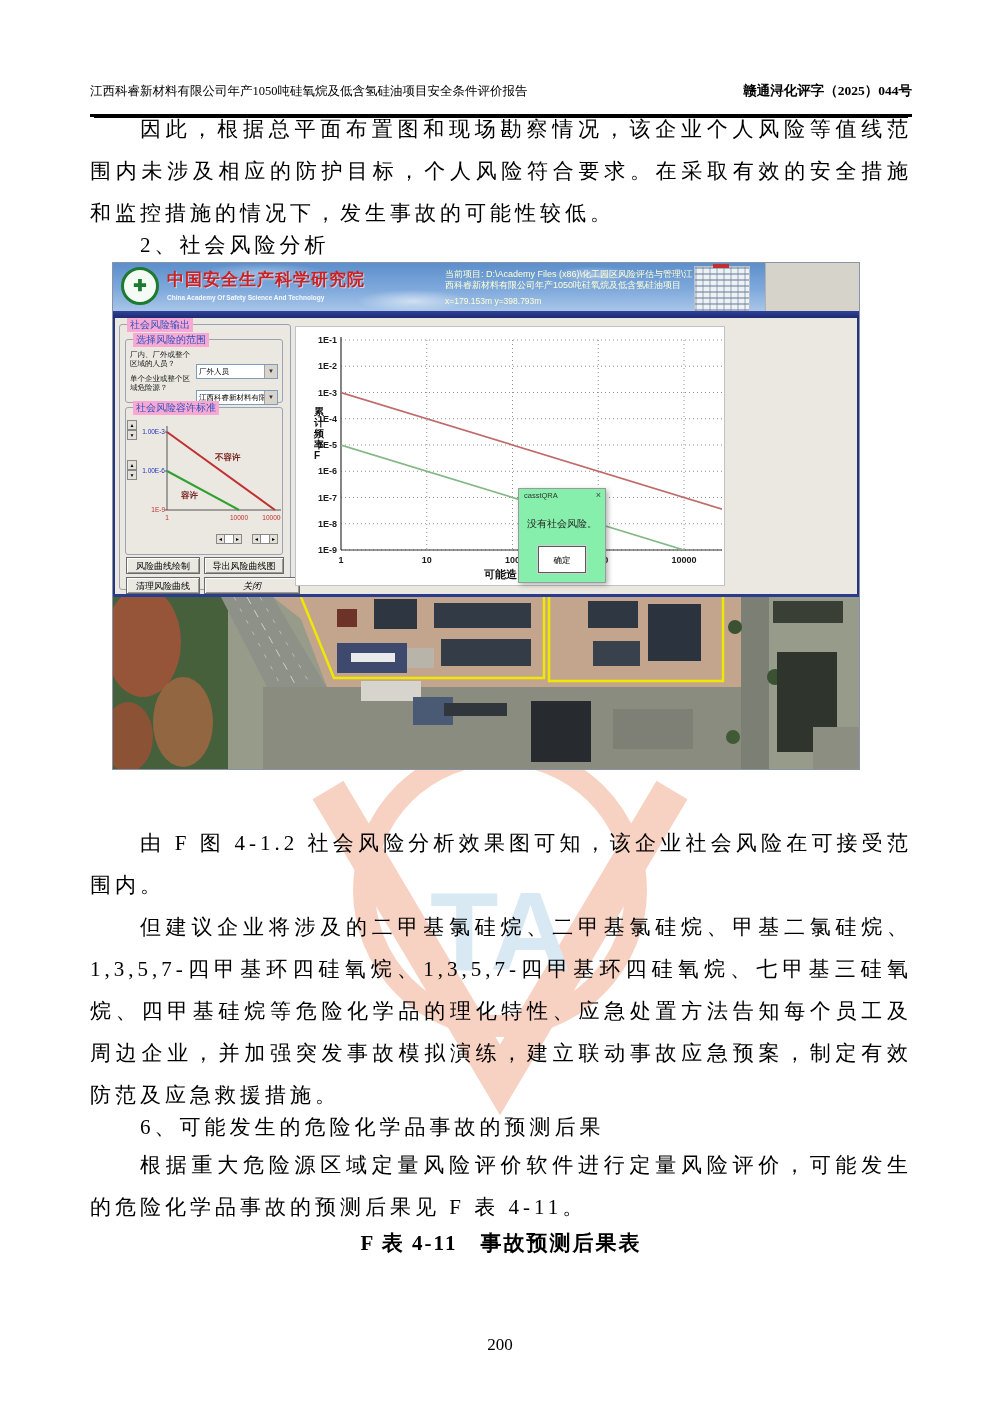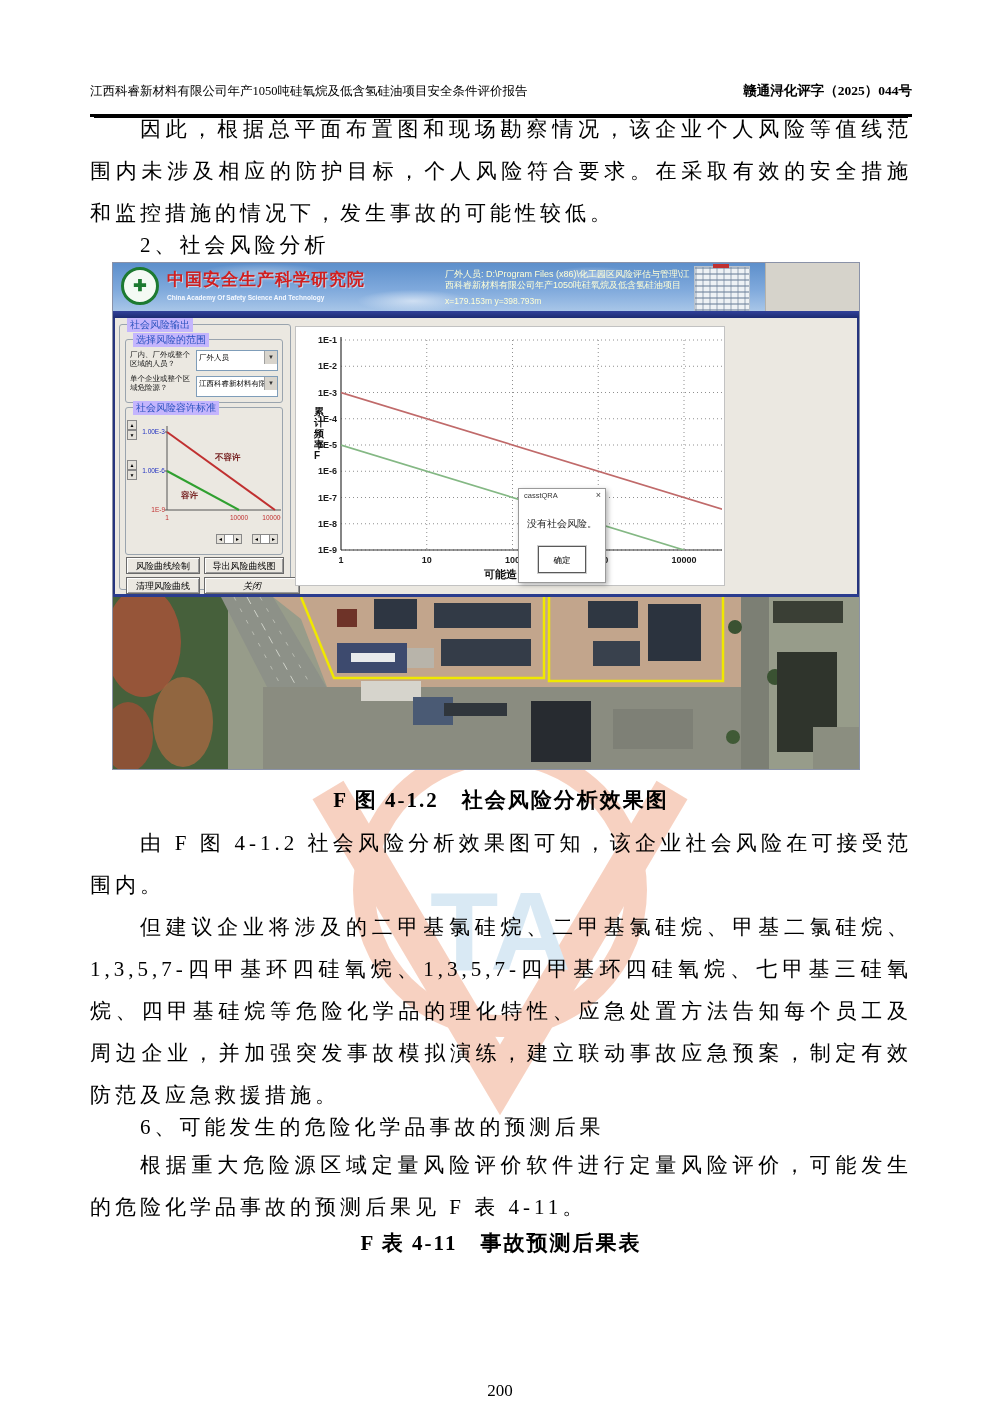--- a/index.html
+++ b/index.html
@@ -9,21 +9,21 @@
   .wm{position:absolute;left:178px;top:738px;z-index:1;opacity:.5;}
   
   .doc{position:absolute;z-index:2;left:90px;width:822px;background:transparent;}
   .hdr{top:82px;display:flex;justify-content:space-between;align-items:flex-end;
        padding-bottom:14px;border-bottom:3px solid #000;box-shadow:0 5px 0 -4px #000;}
   .hdr-l{font-size:12.5px;}
   .hdr-r{font-size:13.5px;font-weight:bold;white-space:nowrap;}
   .para{font-size:21px;line-height:42px;letter-spacing:4px;text-align:justify;text-indent:50px;}
   .hd{font-size:21px;line-height:38px;letter-spacing:4px;text-indent:50px;}
   .cap{font-size:21px;line-height:38px;font-weight:bold;text-align:center;letter-spacing:2px;}
-  .pageno{position:absolute;z-index:2;left:0;top:1381px;width:1000px;text-align:center;font-size:17px;}
+  .pageno{position:absolute;z-index:2;left:0;top:1335px;width:1000px;text-align:center;font-size:17px;}
   
   .window{position:absolute;z-index:3;left:112px;top:262px;width:746px;height:506px;
           font-family:"Liberation Sans",sans-serif;border:1px solid #8a92a8;box-sizing:content-box;}
   .titlebar{position:relative;height:48px;background:linear-gradient(180deg,#5d8fcb 0%,#7fa9dc 55%,#a8c6e8 100%);overflow:hidden;}
   .titlebar::before{content:"";position:absolute;left:0;top:0;right:0;bottom:0;
      background:radial-gradient(ellipse 80px 16px at 300px 38px,rgba(255,255,255,.55),transparent 70%),
                 radial-gradient(ellipse 60px 12px at 480px 12px,rgba(255,255,255,.4),transparent 70%),
                 radial-gradient(ellipse 90px 14px at 150px 10px,rgba(255,255,255,.35),transparent 70%);}
   .tb-gray{position:absolute;right:0;top:0;width:93px;height:48px;background:#d6d3cb;border-left:1px solid #b5b2aa;}
   .logo{position:absolute;left:8px;top:4px;width:38px;height:38px;border-radius:50%;background:#f4faf4;
@@ -39,47 +39,47 @@
   .building{position:absolute;left:581px;top:3px;width:54px;height:44px;background:#eef2f5;
      border:1px solid #b9c2cc;
      background-image:repeating-linear-gradient(180deg,rgba(110,130,155,.55) 0 2px,transparent 2px 6px),
                       repeating-linear-gradient(90deg,rgba(110,130,155,.35) 0 2px,transparent 2px 7px);}
   .building::before{content:"";position:absolute;left:18px;top:-3px;width:16px;height:4px;background:#c03030;}
   .navy{height:7px;background:linear-gradient(180deg,#31419a,#1c2b72);}
   .appbody{position:relative;height:276px;background:#ebe8e1;border-left:2px solid #26357e;border-right:2px solid #26357e;box-sizing:border-box;}
   .blueband{height:3px;background:#2a3c8e;}
   
   .grp{position:absolute;border:1px solid #9aa4ae;border-radius:3px;}
-  .grp>.gt{position:absolute;top:-7px;left:7px;background:#c4b5fd;padding:0 3px;color:#2a52be;font-size:10px;white-space:nowrap;}
+  .grp>.gt{position:absolute;top:-7px;left:7px;background:#f9a8d4;padding:0 3px;color:#2a52be;font-size:10px;white-space:nowrap;}
   .panel{left:4px;top:6px;width:170px;height:264px;}
   .grp1{left:5px;top:14px;width:156px;height:62px;}
   .grp2{left:5px;top:82px;width:156px;height:146px;}
   .qlabel{position:absolute;font-size:7.5px;line-height:9px;width:66px;color:#111;}
-  .dd{position:absolute;width:82px;height:21px;background:#fff;border:1px solid #7f9db9;font-size:7.5px;
-      line-height:13px;padding-left:2px;box-sizing:border-box;overflow:hidden;white-space:nowrap;}
+  .dd{position:absolute;width:82px;height:15px;background:#fff;border:1px solid #7f9db9;font-size:7.5px;
+      line-height:13px;padding-left:2px;box-sizing:border-box;overflow:hidden;white-space:nowrap;margin-top:14px;}
   .dd .ar{position:absolute;right:0;top:0;width:12px;height:13px;background:#d8d4cc;border-left:1px solid #a0a0a0;
       font-size:6px;text-align:center;line-height:13px;color:#333;}
   .pbtn{position:absolute;height:17px;background:#ebe8e1;border:1px solid #6a6a6a;font-size:9px;
         font-family:"Liberation Sans",sans-serif;text-align:center;line-height:15px;
         box-shadow:inset 1px 1px 0 #ffffff,inset -1px -1px 0 #9a9a9a;cursor:default;}
   .vspin{position:absolute;width:10px;height:22px;}
   .vspin button,.hspin button{display:block;width:10px;height:10px;padding:0;border:1px solid #888;background:#e4e1da;
         font-size:5px;line-height:8px;box-sizing:border-box;}
   .hspin{position:absolute;width:26px;height:10px;display:flex;}
   .hspin button{width:9px;height:10px;}
   .hspin .track{width:8px;height:10px;background:#fff;border-top:1px solid #888;border-bottom:1px solid #888;box-sizing:border-box;}
   .chartbox{position:absolute;left:180px;top:8px;width:430px;height:260px;background:#ffffff;border:1px solid #c2c2c2;box-sizing:border-box;}
   .ctick{font:bold 9px "Liberation Sans",sans-serif;fill:#1a1a1a;}
   .stick-b{font:6.5px "Liberation Sans",sans-serif;fill:#2030c0;}
   .stick-r{font:6.5px "Liberation Sans",sans-serif;fill:#c03030;}
   .sann{font:bold 8.5px "Liberation Sans",sans-serif;fill:#772222;}
   .ylab{font:bold 10px "Liberation Sans",sans-serif;fill:#111;}
   .xlab{font:bold 11px "Liberation Sans",sans-serif;fill:#111;}
   
-  .dlg{position:absolute;left:403px;top:170px;width:86px;height:93px;background:#ffffff;border:1px solid #9a9a9a;
+  .dlg{position:absolute;left:403px;top:170px;width:86px;height:93px;background:#86efac;border:1px solid #9a9a9a;
        box-shadow:2px 2px 5px rgba(0,0,0,.3);z-index:6;font-family:"Liberation Sans",sans-serif;}
   .dlg-t{position:relative;height:14px;font-size:7.5px;color:#333;padding:2px 0 0 5px;box-sizing:border-box;}
   .dlg-x{position:absolute;right:4px;top:1px;font-size:9px;color:#444;cursor:default;}
   .dlg-m{font-size:10px;color:#222;padding:14px 0 0 8px;}
   .dlg-ok{position:absolute;left:19px;bottom:9px;width:48px;height:27px;background:#fff;border:1px solid #5a5a5a;
        box-shadow:0 0 0 1px #cfcfcf;font-size:8.5px;text-align:center;line-height:14px;}
 </style>
 </head>
 <body>
 
@@ -101,21 +101,21 @@
 
   <div class="window">
 
     <div class="titlebar">
       <div class="logo"></div>
       <div class="org">
         <div class="org-cn">中国安全生产科学研究院</div>
         <div class="org-en">China Academy Of Safety Science And Technology</div>
       </div>
       <div class="proj">
-        <div class="proj-path">厂外人员: D:\Program Files (x86)\化工园区风险评估与管理\江西科睿新材料有限公司年产1050吨硅氧烷及低含氢硅油项目</div>
+        <div class="proj-path">当前项目: D:\Academy Files (x86)\化工园区风险评估与管理\江西科睿新材料有限公司年产1050吨硅氧烷及低含氢硅油项目</div>
         <div class="proj-xy">x=179.153m  y=398.793m</div>
       </div>
       <div class="building"></div>
       <div class="tb-gray"></div>
     </div>
 
     <div class="navy"></div>
 
     <div class="appbody">
 
@@ -266,20 +266,19 @@
       <circle cx="662" cy="80" r="8" fill="#3a5232"></circle>
       <circle cx="620" cy="140" r="7" fill="#405a36"></circle>
       <rect x="660" y="4" width="70" height="22" fill="#3a3f35"></rect>
       <rect x="664" y="55" width="60" height="100" fill="#2f342c"></rect>
       <rect x="700" y="130" width="46" height="42" fill="#8b8e80"></rect>
       <path d="M188,0 L221,81 L431,81 L431,0" fill="none" stroke="#f0e800" stroke-width="2.5"></path>
       <path d="M436,0 L436,84 L610,84 L610,0" fill="none" stroke="#f0e800" stroke-width="2.5"></path>
     </svg>
   </div>
 
-  <p class="doc cap" style="position:absolute;top:781px;margin:0;">F 图 4-1.2　社会风险分析效果图</p>
   <p class="doc para" style="position:absolute;top:822px;margin:0;">由 F 图 4-1.2 社会风险分析效果图可知，该企业社会风险在可接受范围内。</p>
   <p class="doc para" style="position:absolute;top:906px;margin:0;">但建议企业将涉及的二甲基氯硅烷、二甲基氯硅烷、甲基二氯硅烷、1,3,5,7-四甲基环四硅氧烷、1,3,5,7-四甲基环四硅氧烷、七甲基三硅氧烷、四甲基硅烷等危险化学品的理化特性、应急处置方法告知每个员工及周边企业，并加强突发事故模拟演练，建立联动事故应急预案，制定有效防范及应急救援措施。</p>
   <p class="doc hd" style="position:absolute;top:1108px;margin:0;">6、可能发生的危险化学品事故的预测后果</p>
   <p class="doc para" style="position:absolute;top:1144px;margin:0;">根据重大危险源区域定量风险评价软件进行定量风险评价，可能发生的危险化学品事故的预测后果见 F 表 4-11。</p>
   <p class="doc cap" style="position:absolute;top:1224px;margin:0;">F 表 4-11　事故预测后果表</p>
   <div class="pageno">200</div>
 </div>
 
 </body></html>

